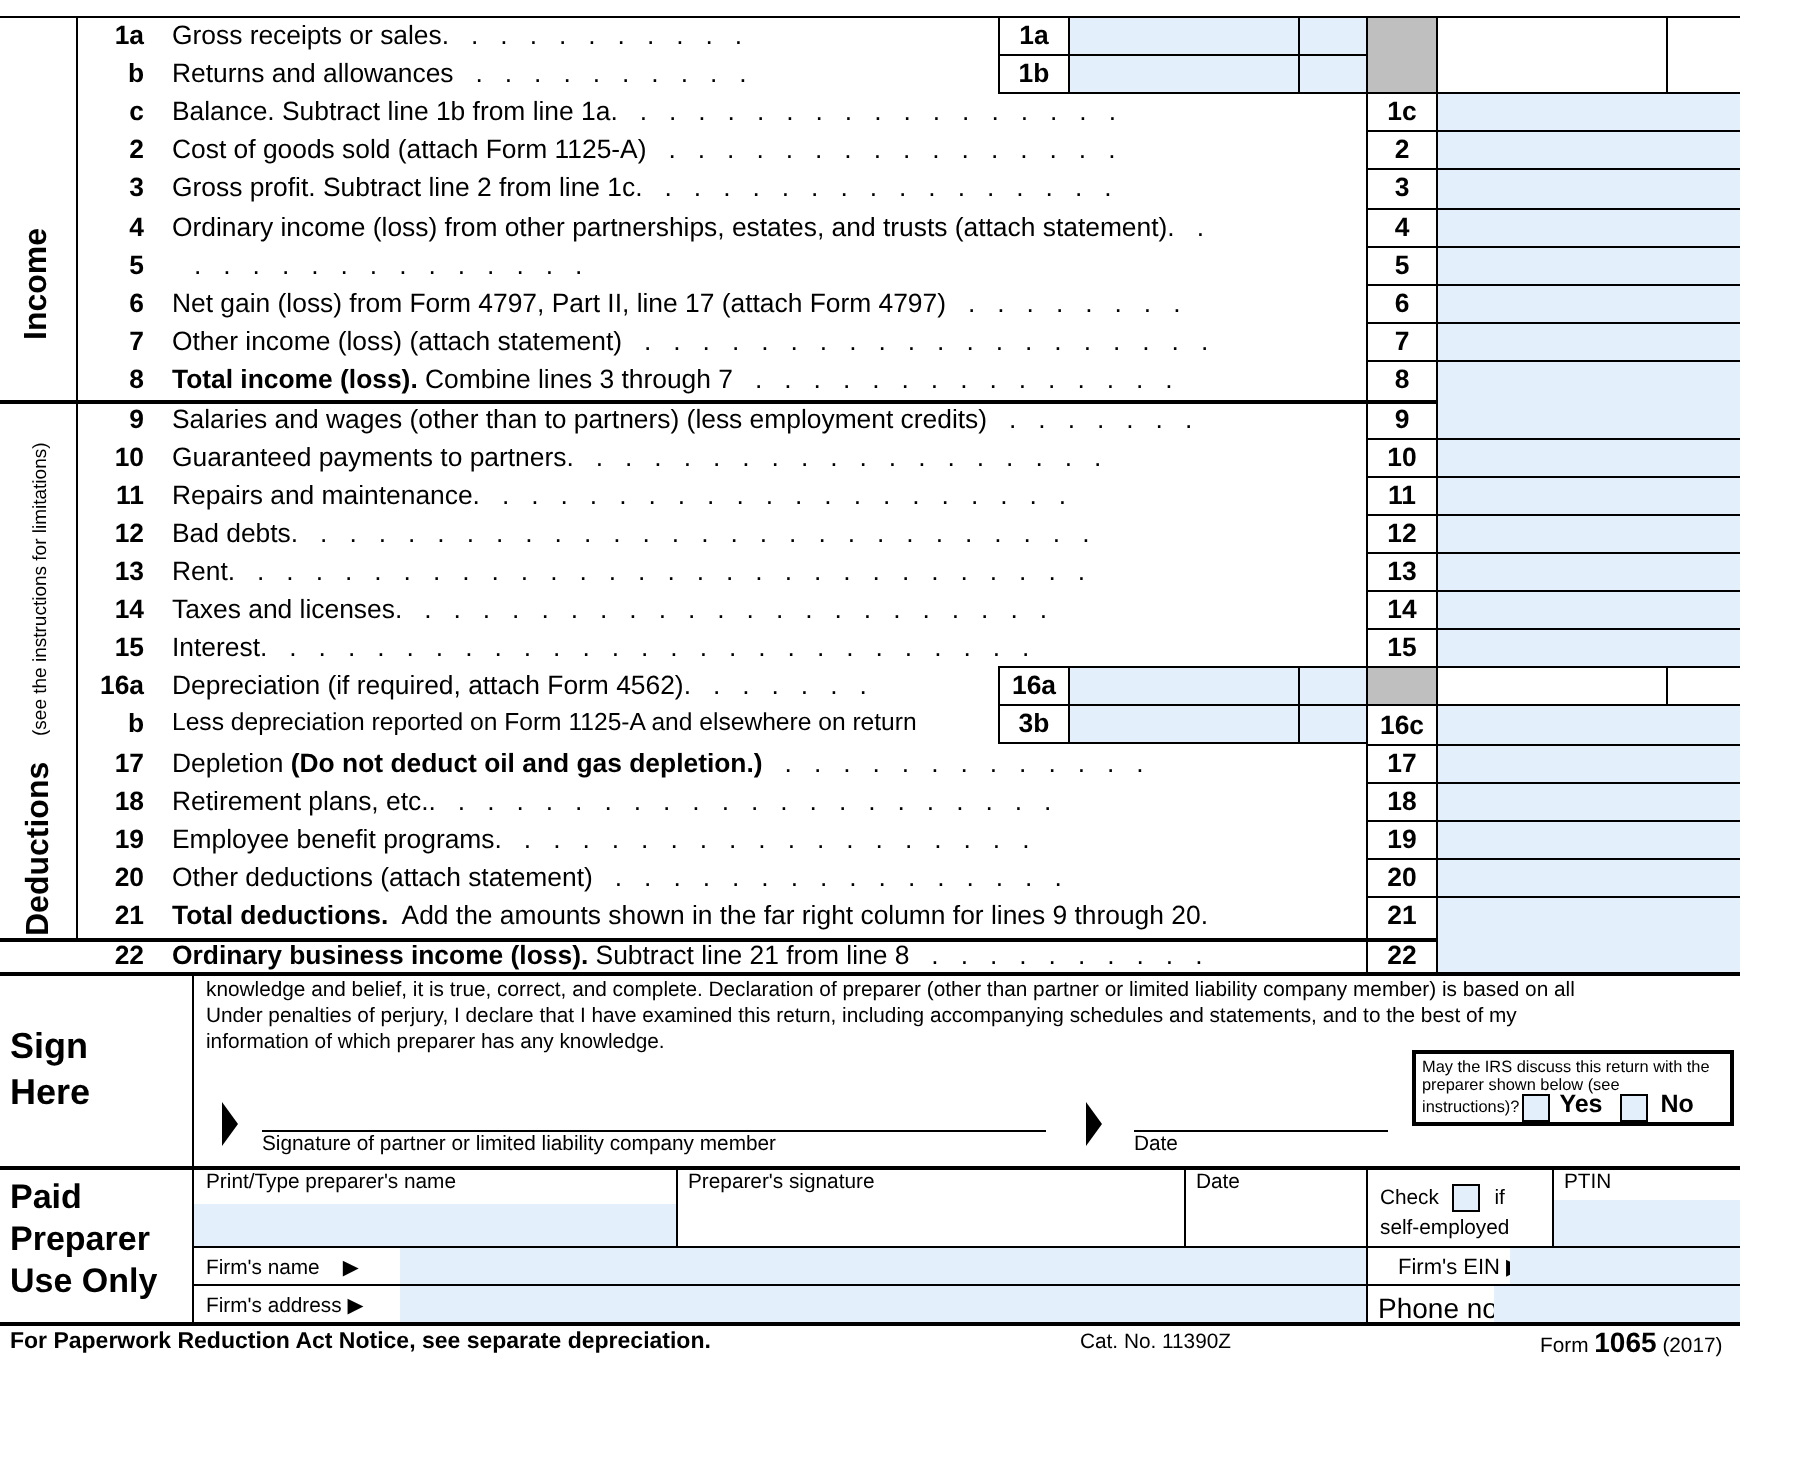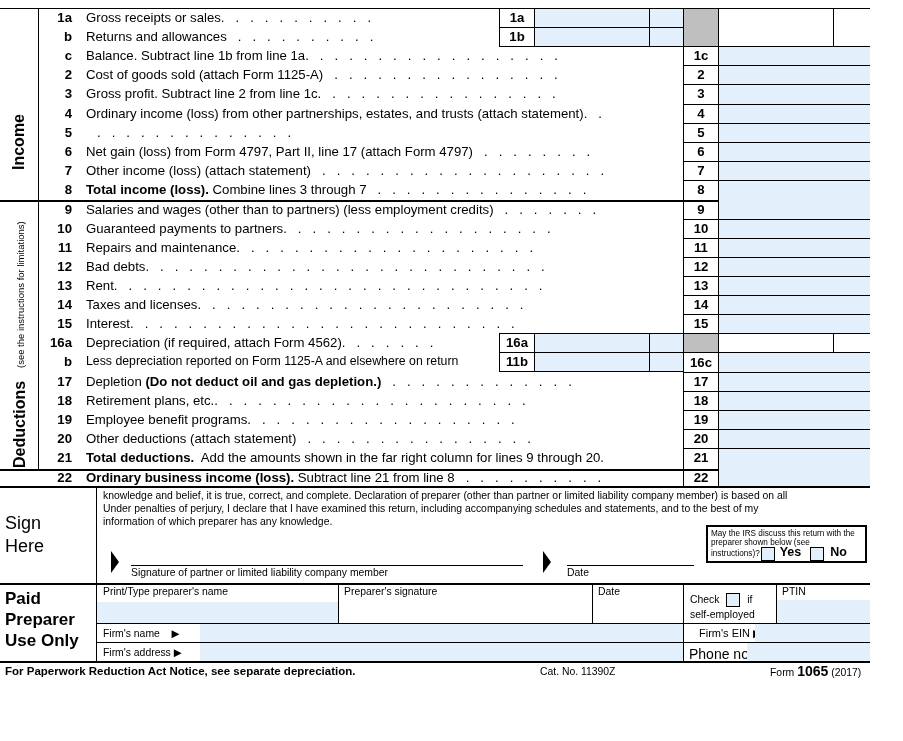--- a/index.html
+++ b/index.html
@@ -58,21 +58,21 @@
 <div class="abs" style="left:650px;top:28px;width:33px;height:18px;"></div>
 
 <div class="field" style="left:535px;top:334px;width:148px;height:37px;"></div>
 <div class="vl" style="left:499px;top:333px;height:38px;"></div>
 <div class="vl" style="left:534px;top:333px;height:38px;"></div>
 <div class="vl" style="left:649px;top:333px;height:38px;"></div>
 <div class="hl" style="left:499px;top:333px;width:184px;"></div>
 <div class="hl" style="left:499px;top:352px;width:184px;"></div>
 <div class="hl" style="left:499px;top:371px;width:184px;"></div>
 <div class="inlbl" style="top:333px;">16a</div>
-<div class="inlbl" style="top:352px;">11b</div>
+<div class="inlbl" style="top:352px;">3b</div>
 <div class="abs" style="left:535px;top:334px;width:114px;height:18px;"></div>
 <div class="abs" style="left:650px;top:334px;width:33px;height:18px;"></div>
 <div class="abs" style="left:535px;top:353px;width:114px;height:18px;"></div>
 <div class="abs" style="left:650px;top:353px;width:33px;height:18px;"></div>
 
 <div class="field" style="left:719px;top:47px;width:151px;height:286px;"></div>
 <div class="field" style="left:719px;top:353px;width:151px;height:133px;"></div>
 
 <div class="hl" style="left:683px;top:46px;width:187px;"></div>
 <div class="hl" style="left:683px;top:65px;width:187px;"></div>
@@ -237,21 +237,21 @@
 <div class="row" style="top:448px;">
   <span class="ln">21</span>
   <span class="desc"><b>Total deductions.</b><span style="white-space:pre;">  Add the amounts shown in the far right column for lines 9 through 20</span><span class="dots"> .</span></span>
 </div>
 <div class="row" style="top:468px;">
   <span class="ln">22</span>
   <span class="desc"><b>Ordinary business income (loss).</b><span> Subtract line 21 from line 8</span><span class="dots">&nbsp;&nbsp;&nbsp;.&nbsp;&nbsp;&nbsp;.&nbsp;&nbsp;&nbsp;.&nbsp;&nbsp;&nbsp;.&nbsp;&nbsp;&nbsp;.&nbsp;&nbsp;&nbsp;.&nbsp;&nbsp;&nbsp;.&nbsp;&nbsp;&nbsp;.&nbsp;&nbsp;&nbsp;.&nbsp;&nbsp;&nbsp;.</span></span>
 </div>
 
 <div class="vl" style="left:96px;top:486px;height:176px;"></div>
-<div class="abs" style="left:5px;top:512px;font-size:18px;font-weight:normal;line-height:23px;">
+<div class="abs" style="left:5px;top:512px;font-size:18px;font-weight:bold;line-height:23px;">
   <div>Sign</div>
   <div>Here</div>
 </div>
 <div class="abs" style="left:103px;top:489px;font-size:10.4px;line-height:13px;width:770px;">
   <div>knowledge and belief, it is true, correct, and complete. Declaration of preparer (other than partner or limited liability company member) is based on all</div>
   <div>Under penalties of perjury, I declare that I have examined this return, including accompanying schedules and statements, and to the best of my</div>
   <div>information of which preparer has any knowledge.</div>
 </div>
 
 <div class="abs" style="left:111px;top:551px;width:0;height:0;border-top:11px solid transparent;border-bottom:11px solid transparent;border-left:8px solid #000;"></div>

